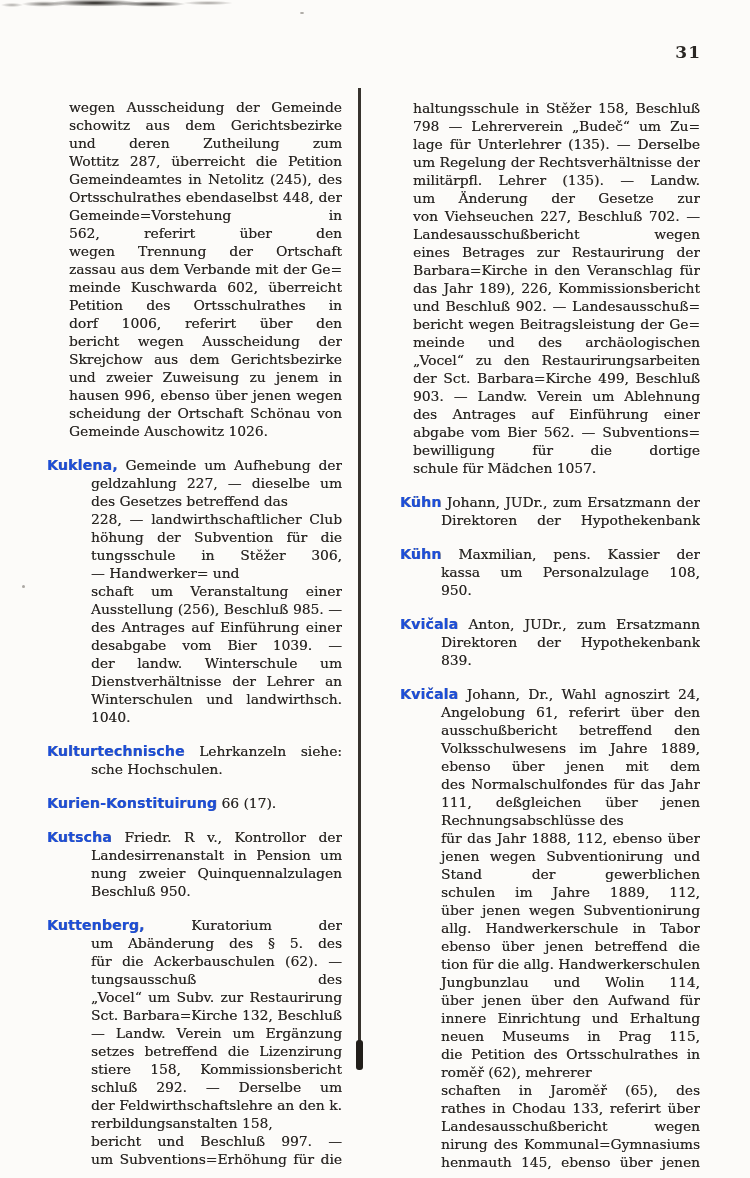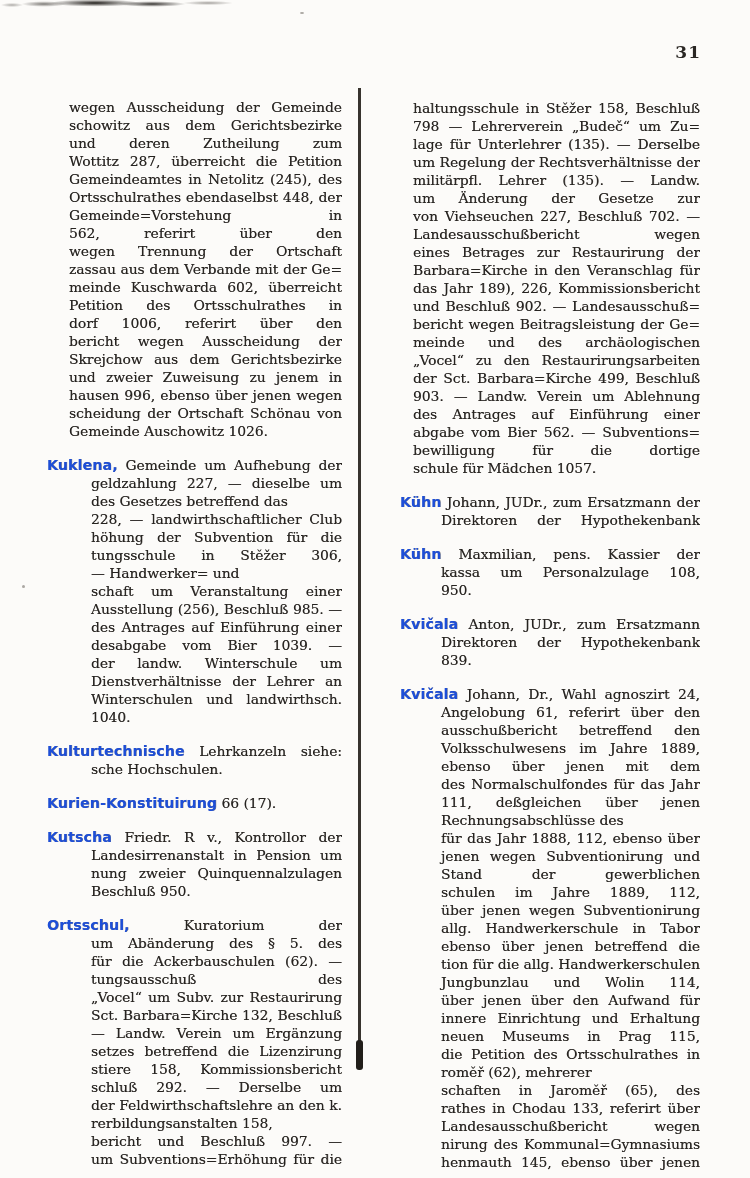--- a/index.html
+++ b/index.html
@@ -183,21 +183,21 @@
 
             <div class="ln j">Landesirrenanstalt in Pension um Zuerken=</div>
 
             <div class="ln j">nung zweier Quinquennalzulagen 108,</div>
 
             <div class="ln">Beschluß 950.</div>
           </div>
       </div>
 
       <div class="block">
-        <div class="ln first j"><b class="hw">Ortsschul,</b><span> Kuratorium der Ackerbauschule</span></div>
+        <div class="ln first j"><b class="hw">Kuttenberg,</b><span> Kuratorium der Ackerbauschule</span></div>
         <div class="lines">
 
             <div class="ln j">um Abänderung des § 5. des Statuts</div>
 
             <div class="ln j">für die Ackerbauschulen (62). — Verwal=</div>
 
             <div class="ln j">tungsausschuß des archäologischen Vereines</div>
 
             <div class="ln j">„Vocel“ um Subv. zur Restaurirung der</div>
 

